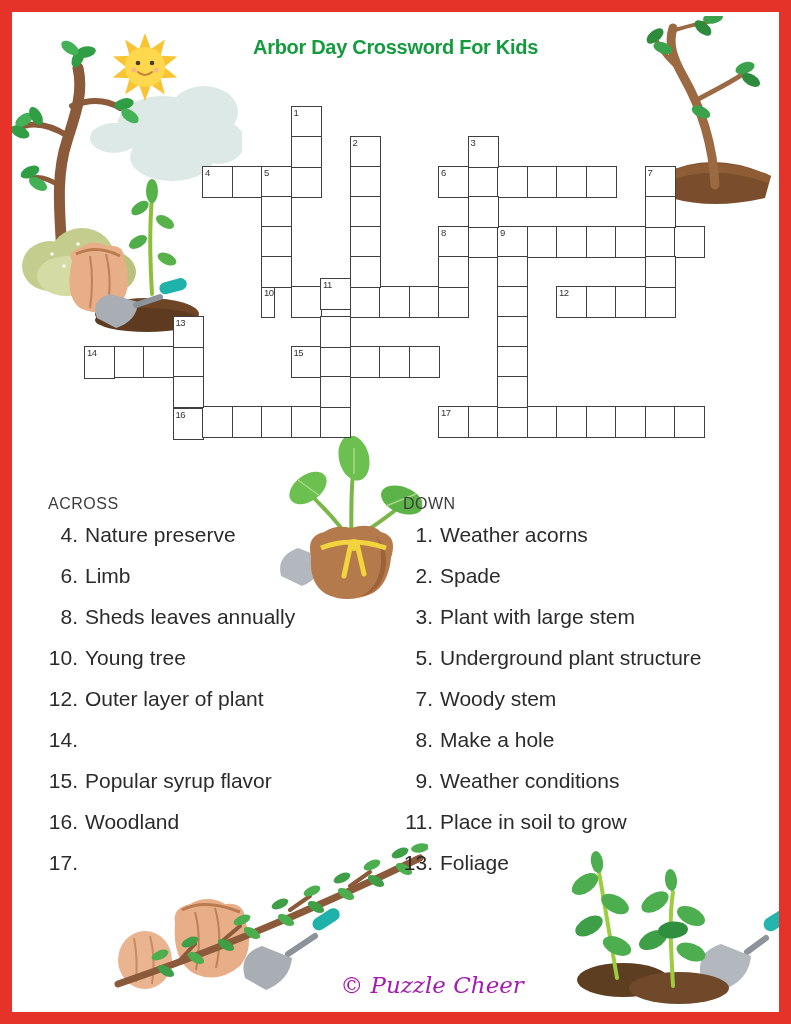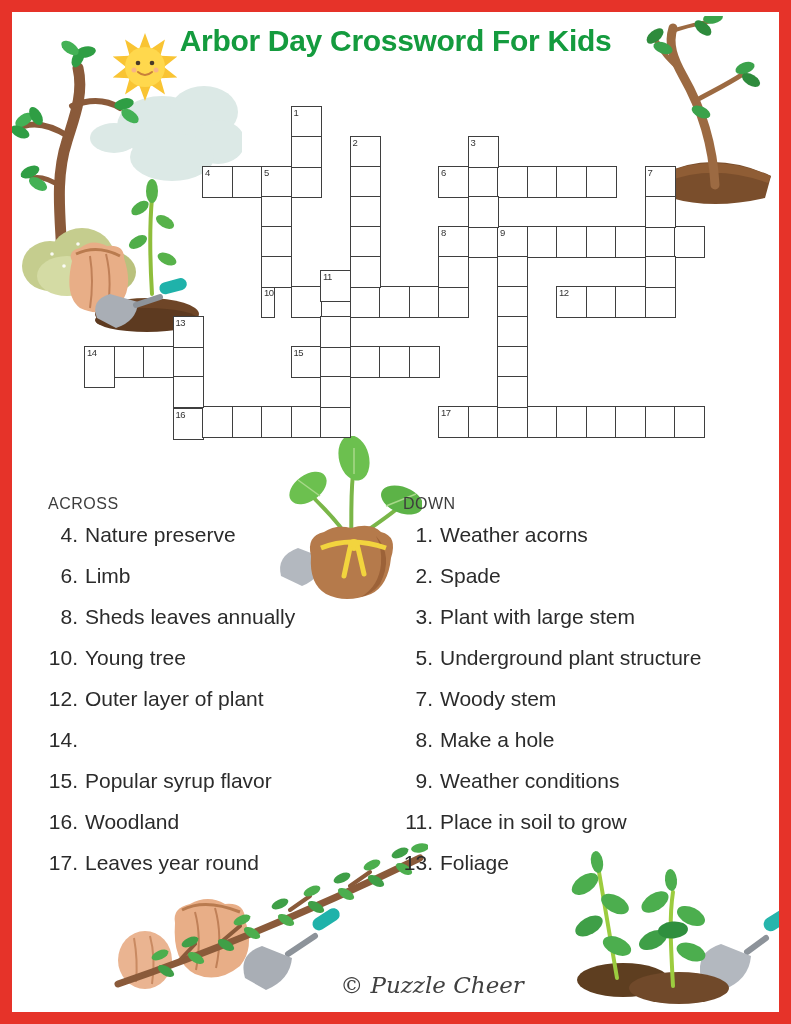--- a/index.html
+++ b/index.html
@@ -5,43 +5,43 @@
   html,body{margin:0;padding:0;}
   body{
     width:791px;height:1024px;position:relative;overflow:hidden;background:#ffffff;
     font-family:"Liberation Sans", sans-serif;
   }
   .frame{
     position:absolute;inset:0;border:12px solid var(--border_red,#e63329);
     box-sizing:border-box;z-index:40;pointer-events:none;
   }
   .title{
-    position:absolute;top:24px;left:0;right:0;text-align:center;
-    font-size:30px;font-weight:800;letter-spacing:-0.3px;
+    position:absolute;top:36px;left:0;right:0;text-align:center;
+    font-size:20px;font-weight:800;letter-spacing:-0.3px;
     color:var(--title_green,#149b3e);z-index:5;
   }
   .grid{position:absolute;inset:0;z-index:10;}
   .cell{
     position:absolute;box-sizing:border-box;background:#ffffff;
     border:1.5px solid var(--grid_line,#3f3f3f);
   }
   .cell .cnum{
     position:absolute;top:0px;left:2px;font-size:9.5px;line-height:11px;
     color:#333333;letter-spacing:-0.5px;
   }
   .clues-head{
     position:absolute;font-size:16px;color:#3d3d3d;letter-spacing:0.5px;z-index:12;
   }
   .clue-list{position:absolute;z-index:12;}
   .clue{display:flex;line-height:28px;margin-bottom:13px;font-size:21px;color:#2b2b2b;}
   .clue-num{width:30px;text-align:right;flex:0 0 30px;margin-right:7px;}
   .clue-text{flex:1;}
   .footer{
     position:absolute;top:972px;left:432px;transform:translateX(-50%);
-    font-family:"DejaVu Serif", serif;font-style:italic;font-size:23px;color:#404040;
+    font-family:"DejaVu Serif", serif;font-style:italic;font-size:23px;color:#a21caf;
     white-space:nowrap;z-index:12;
   }
   .deco{position:absolute;z-index:1;}
 </style>
 </head>
 <body>
 
 <div class="frame"></div>
 
 <div class="title">Arbor Day Crossword For Kids</div>
@@ -270,34 +270,34 @@
     <div class="cell" style="left: 526.5px; top: 226px; width: 31px; height: 31.5px;"></div>
     <div class="cell" style="left: 556px; top: 226px; width: 31px; height: 31.5px;"></div>
     <div class="cell" style="left: 585.5px; top: 226px; width: 31px; height: 31.5px;"></div>
     <div class="cell" style="left: 615px; top: 226px; width: 31px; height: 31.5px;"></div>
     <div class="cell" style="left: 644.5px; top: 226px; width: 31px; height: 31.5px;"></div>
     <div class="cell" style="left: 674px; top: 226px; width: 31px; height: 31.5px;"></div>
     <div class="cell" style="left: 261px; top: 286px; width: 14px; height: 31.5px;">
       <span class="cnum">10</span>
     </div>
     <div class="cell" style="left: 290.5px; top: 286px; width: 31px; height: 31.5px;"></div>
-    <div class="cell" style="left: 320px; top: 270px; width: 31px; height: 31.5px;">
+    <div class="cell" style="left: 320px; top: 278px; width: 31px; height: 31.5px;">
       <span class="cnum">11</span>
     </div>
     <div class="cell" style="left: 349.5px; top: 286px; width: 31px; height: 31.5px;"></div>
     <div class="cell" style="left: 379px; top: 286px; width: 31px; height: 31.5px;"></div>
     <div class="cell" style="left: 408.5px; top: 286px; width: 31px; height: 31.5px;"></div>
     <div class="cell" style="left: 438px; top: 286px; width: 31px; height: 31.5px;"></div>
     <div class="cell" style="left: 556px; top: 286px; width: 31px; height: 31.5px;">
       <span class="cnum">12</span>
     </div>
     <div class="cell" style="left: 585.5px; top: 286px; width: 31px; height: 31.5px;"></div>
     <div class="cell" style="left: 615px; top: 286px; width: 31px; height: 31.5px;"></div>
     <div class="cell" style="left: 644.5px; top: 286px; width: 31px; height: 31.5px;"></div>
-    <div class="cell" style="left: 84px; top: 346px; width: 31px; height: 42px;">
+    <div class="cell" style="left: 84px; top: 346px; width: 31px; height: 33px;">
       <span class="cnum">14</span>
     </div>
     <div class="cell" style="left: 113.5px; top: 346px; width: 31px; height: 31.5px;"></div>
     <div class="cell" style="left: 143px; top: 346px; width: 31px; height: 31.5px;"></div>
     <div class="cell" style="left: 172.5px; top: 346px; width: 31px; height: 31.5px;"></div>
     <div class="cell" style="left: 290.5px; top: 346px; width: 31px; height: 31.5px;">
       <span class="cnum">15</span>
     </div>
     <div class="cell" style="left: 320px; top: 346px; width: 31px; height: 31.5px;"></div>
     <div class="cell" style="left: 349.5px; top: 346px; width: 31px; height: 31.5px;"></div>
@@ -387,21 +387,20 @@
     <div class="clue">
       <span class="clue-num">15.</span>
       <span class="clue-text">Popular syrup flavor</span>
     </div>
     <div class="clue">
       <span class="clue-num">16.</span>
       <span class="clue-text">Woodland</span>
     </div>
     <div class="clue">
       <span class="clue-num">17.</span>
-      <span class="clue-text">Leaves year round</span>
     </div>
   </div>
 
 <div class="clues-head" style="left:403px;top:495px">DOWN</div>
 <div class="clue-list" style="left:403px;top:521px;width:345px" id="down-list">
     <div class="clue">
       <span class="clue-num">1.</span>
       <span class="clue-text">Weather acorns</span>
     </div>
     <div class="clue">

